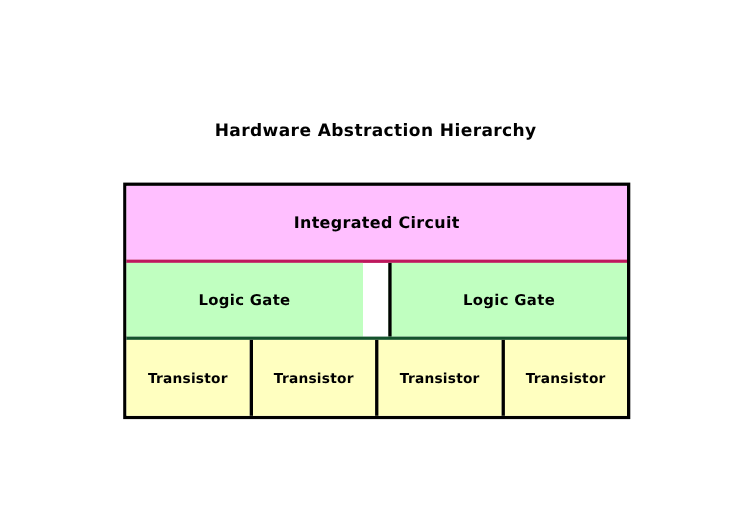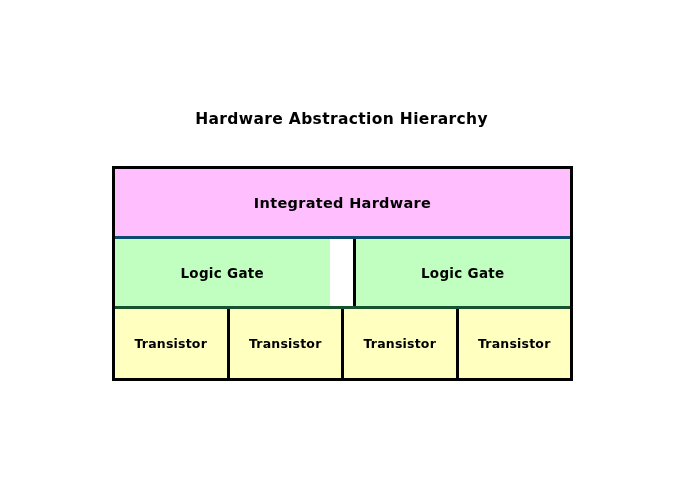--- a/index.html
+++ b/index.html
@@ -56,21 +56,21 @@
 
   .tier-row {
     display: flex;
     flex-direction: row;
     width: 100%;
     box-sizing: border-box;
   }
 
   
   #tier-row-integrated-circuit { height: 67px; }
-  #tier-row-logic-gate        { height: 70px; border-top: 3px solid #0c4a6e; gap: 23px; }
+  #tier-row-logic-gate        { height: 70px; border-top: 3px solid #be185d; gap: 23px; }
   #tier-row-transistor        { height: 72px; border-top: 3px solid #14532d; }
 
   .tier-cell {
     box-sizing: border-box;
     display: flex;
     align-items: center;
     justify-content: center;
     text-align: center;
     color: #000000;
     overflow: hidden;
@@ -116,21 +116,21 @@
 <body style="background: rgb(255, 255, 255);">
 
 <div id="canvas">
 
   <div id="diagram-title" style="color: rgb(0, 0, 0);">Hardware Abstraction Hierarchy</div>
 
   <div id="hierarchy-diagram" style="border-color: rgb(0, 0, 0);">
 
     <div class="tier-row" id="tier-row-integrated-circuit">
       <div class="tier-cell" style="background: rgb(255, 191, 255);">
-        <span class="cell-label">Integrated Hardware</span>
+        <span class="cell-label">Integrated Circuit</span>
       </div>
     </div>
 
     <div class="tier-row" id="tier-row-logic-gate">
       <div class="tier-cell" style="background: rgb(192, 255, 192);">
         <span class="cell-label">Logic Gate</span>
       </div>
       <div class="tier-cell" style="background: rgb(192, 255, 192);">
         <span class="cell-label">Logic Gate</span>
       </div>

